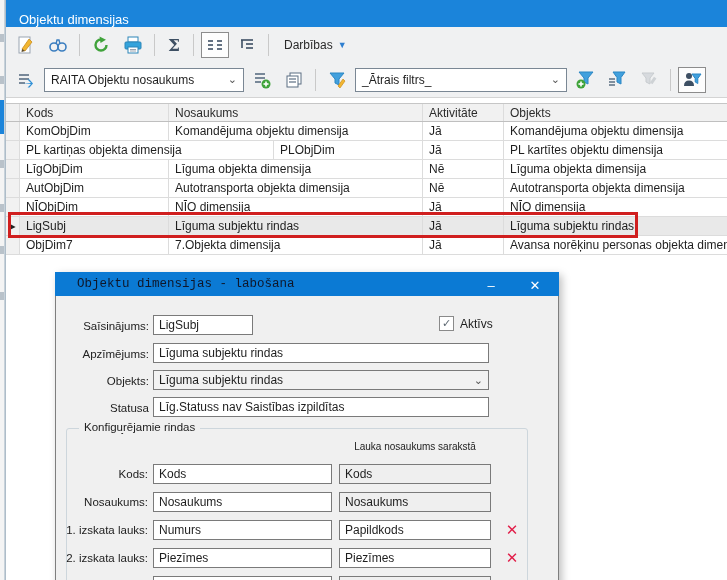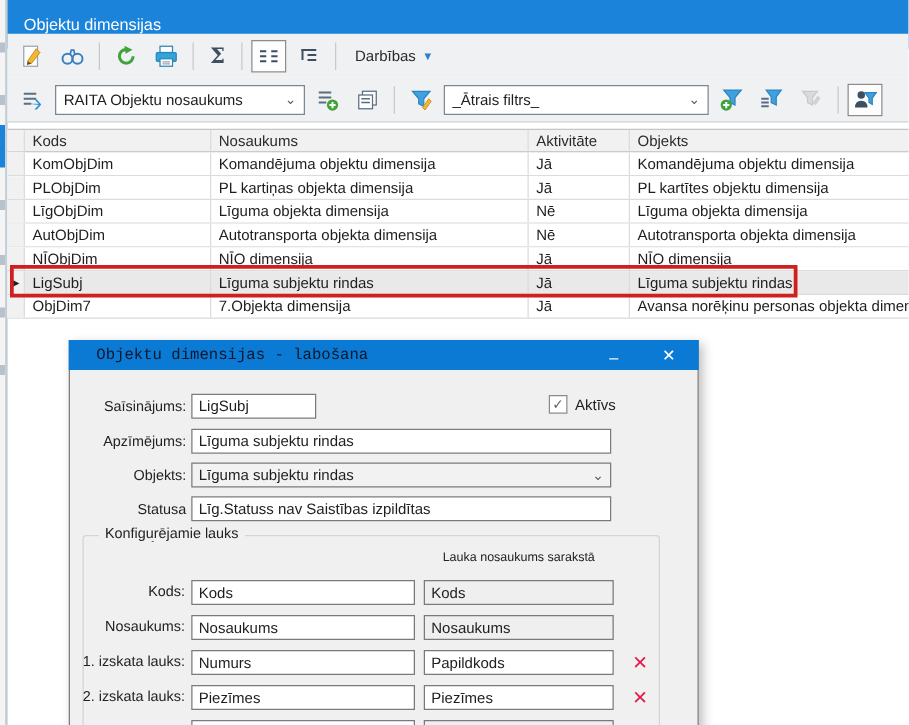--- a/index.html
+++ b/index.html
@@ -248,22 +248,22 @@
 
       <div class="grid-row">
         <div class="cell c-marker"></div>
         <div class="cell c-kods">KomObjDim</div>
         <div class="cell c-nosaukums">Komandējuma objektu dimensija</div>
         <div class="cell c-aktivitate">Jā</div>
         <div class="cell c-objekts">Komandējuma objektu dimensija</div>
       </div>
       <div class="grid-row">
         <div class="cell c-marker"></div>
+        <div class="cell c-nosaukums">PL kartiņas objekta dimensija</div>
         <div class="cell c-kods">PLObjDim</div>
-        <div class="cell c-nosaukums">PL kartiņas objekta dimensija</div>
         <div class="cell c-aktivitate">Jā</div>
         <div class="cell c-objekts">PL kartītes objektu dimensija</div>
       </div>
       <div class="grid-row">
         <div class="cell c-marker"></div>
         <div class="cell c-kods">LīgObjDim</div>
         <div class="cell c-nosaukums">Līguma objekta dimensija</div>
         <div class="cell c-aktivitate">Nē</div>
         <div class="cell c-objekts">Līguma objekta dimensija</div>
       </div>
@@ -321,21 +321,21 @@
     <div class="dlg-label" style="top:98px">Objekts:</div>
     <div class="dlg-select" style="left:97px; top:97px; width:336px;">
       <span>Līguma subjektu rindas</span>
       <span class="chev">⌄</span>
     </div>
 
     <div class="dlg-label" style="top:125px">Statusa nosacījums:</div>
     <input class="dlg-input" style="left: 97px; top: 124px; width: 336px;" value="Līg.Statuss nav Saistības izpildītas">
 
     <div class="groupbox">
-      <div class="groupbox-title">Konfigurējamie lauks</div>
+      <div class="groupbox-title">Konfigurējamie rindas</div>
       <div class="col2-header">Lauka nosaukums sarakstā</div>
 
       <div class="g-label" style="top:35px">Kods:</div>
       <input class="dlg-input g-in1" style="top: 35px;" value="Kods">
       <input class="dlg-input g-in2 ro" style="top: 35px;" value="Kods">
 
       <div class="g-label" style="top:63px">Nosaukums:</div>
       <input class="dlg-input g-in1" style="top: 63px;" value="Nosaukums">
       <input class="dlg-input g-in2 ro" style="top: 63px;" value="Nosaukums">
 

